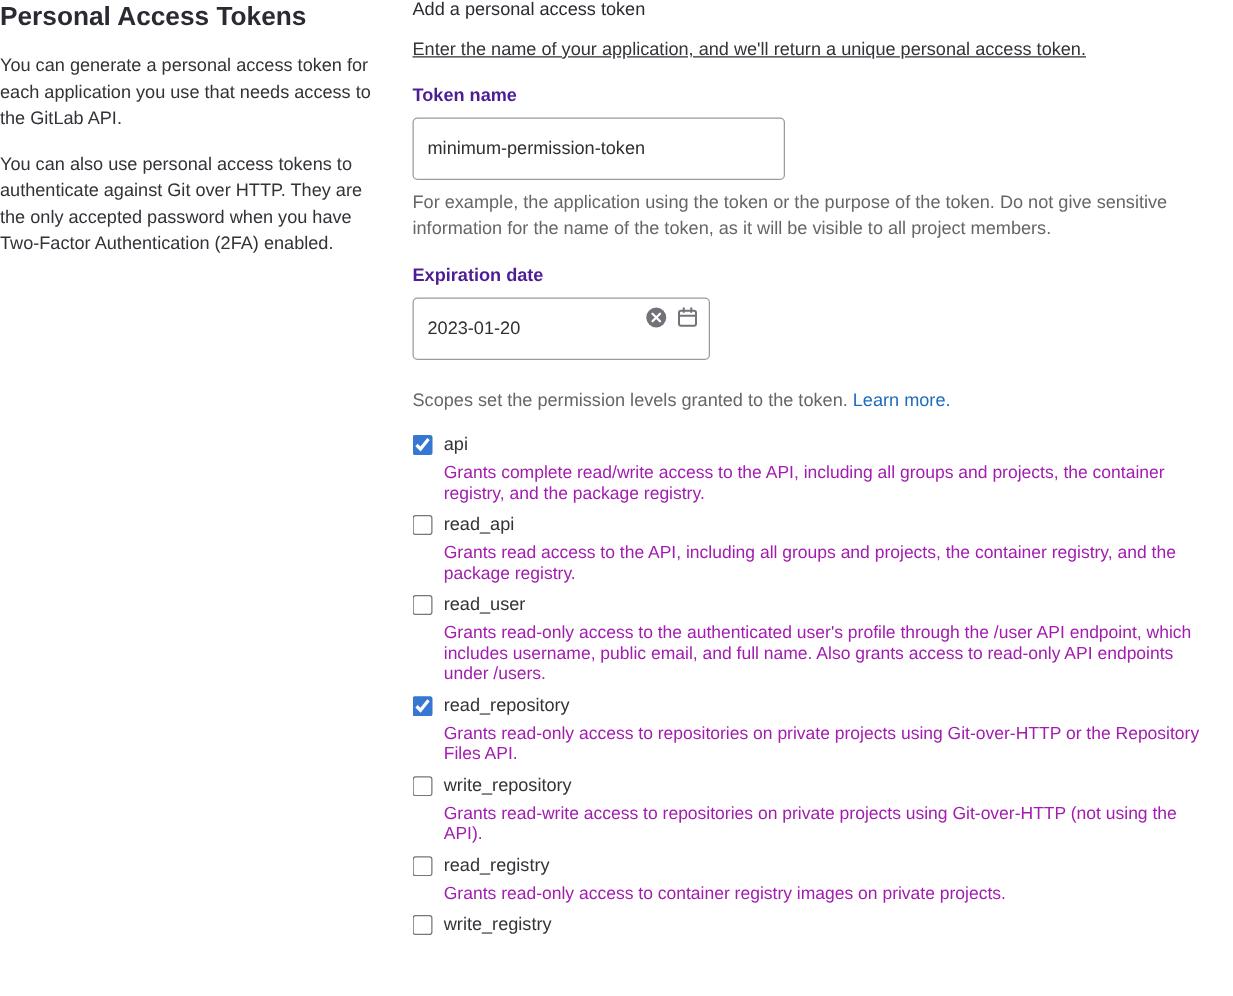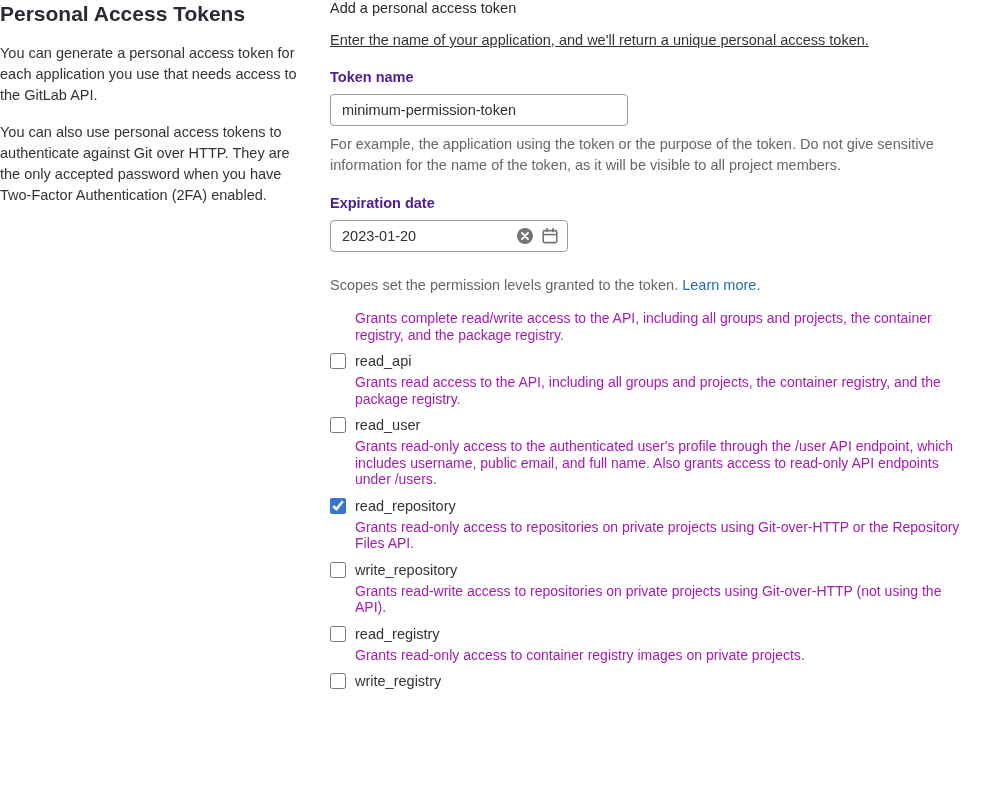--- a/index.html
+++ b/index.html
@@ -15,21 +15,21 @@
   .left-col { width: 318px; flex: 0 0 318px; padding-right: 15px; }
   .page-title { font-size: 21px; font-weight: 700; color: #2b2a33; line-height: 26px; margin-top: 1px; }
   .left-col p { margin-top: 16px; line-height: 21px; color: #333238; width: 305px; }
   
   .right-col { flex: 1; padding-left: 12px; max-width: 645px; }
   .section-heading { font-size: 14.5px; font-weight: 400; color: #2b2a33; }
   .sub-text { margin-top: 14px; line-height: 20px; color: #333238; text-decoration: underline; }
   .field-label { display: block; font-weight: 700; color: #4c1d95; margin-top: 19px; }
   .text-input {
     margin-top: 9px;
-    height: 32px;
+    height: 50px;
     width: 298px;
     border: 1px solid #9b9a9f;
     border-radius: 4px;
     padding: 0 11px;
     font-size: 14.5px;
     font-family: inherit;
     color: #303030;
     background: #fff;
     outline: none;
   }
@@ -95,20 +95,24 @@
       </div>
     </div>
 
     <div class="scopes-section">
       <p class="scopes-help"><span>Scopes set the permission levels granted to the token.</span>
         <a href="#" class="learn-more">Learn more.</a></p>
 
       <div class="scope-list">
 
         <div class="scope-item">
+          <div class="scope-head">
+            <input type="checkbox" class="scope-checkbox" checked="" style="">
+            <label class="scope-name">api</label>
+          </div>
           <p class="scope-desc">Grants complete read/write access to the API, including all groups and projects, the container registry, and the package registry.</p>
         </div>
 
         <div class="scope-item">
           <div class="scope-head">
             <input type="checkbox" class="scope-checkbox" style="">
             <label class="scope-name">read_api</label>
           </div>
           <p class="scope-desc">Grants read access to the API, including all groups and projects, the container registry, and the package registry.</p>
         </div>

